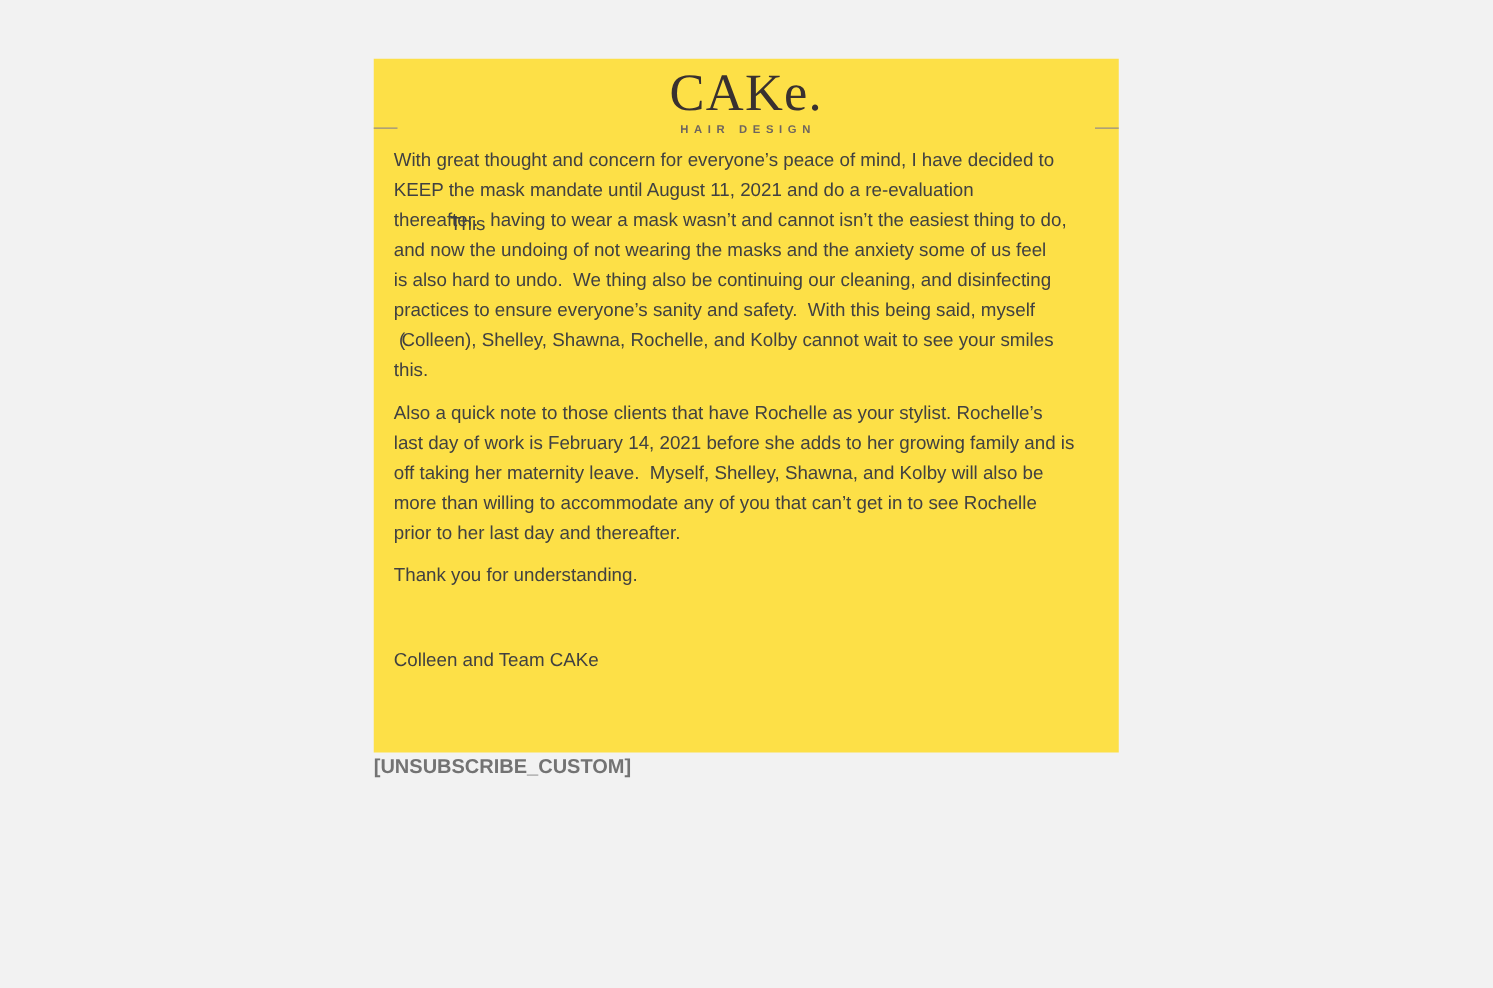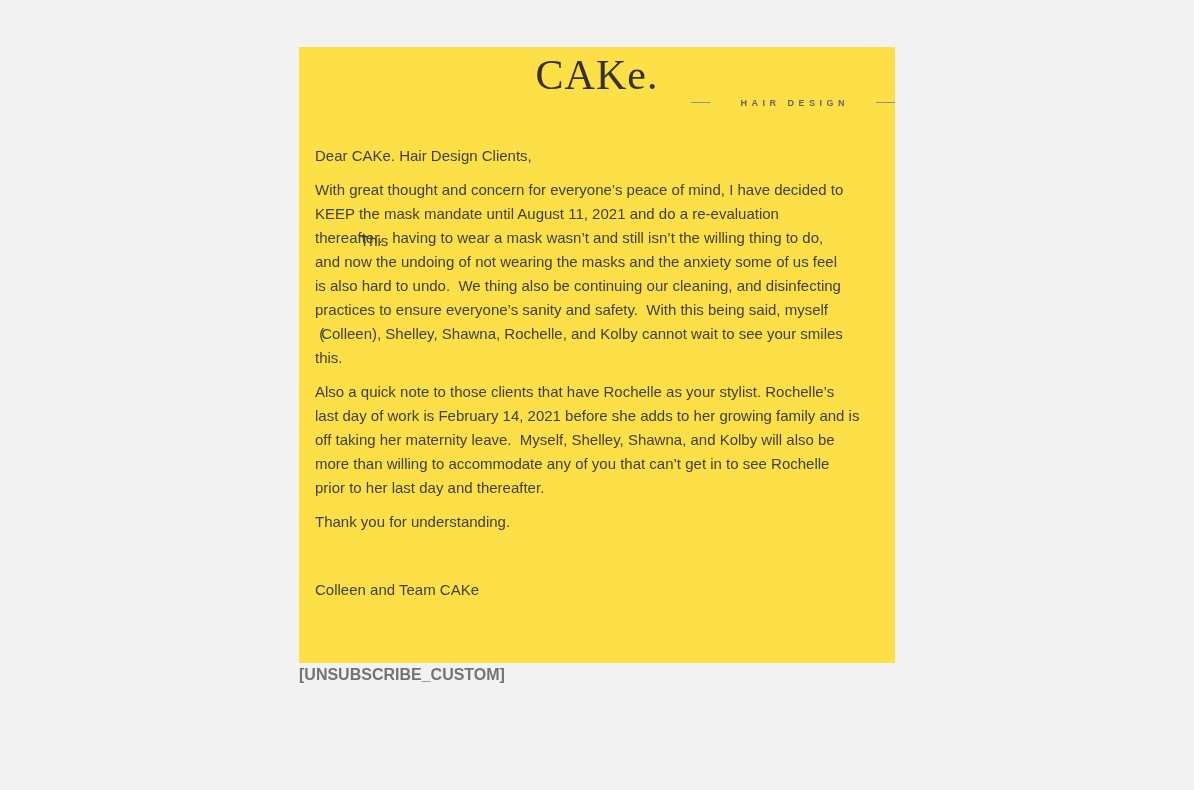--- a/index.html
+++ b/index.html
@@ -21,21 +21,21 @@
     font-family: "Liberation Serif", "DejaVu Serif", serif;
     font-size: 42px;
     line-height: 34px;
     text-align: center;
     color: #393130;
     letter-spacing: 1px;
   }
   .logo-sub {
     display: flex;
     align-items: center;
-    justify-content: flex-end;
+    justify-content: space-between;
     gap: 27px;
     margin-top: 6px;
     height: 9px;
   }
   .rule {
     width: 19px;
     height: 1px;
     background: #958c86;
   }
   .tagline {
@@ -93,26 +93,25 @@
   <div>
     <div class="logo-main">CAKe.</div>
     <div class="logo-sub">
       <span class="rule"></span>
       <span class="tagline">HAIR DESIGN</span>
       <span class="rule"></span>
     </div>
   </div>
 
   <div class="content">
-    <p class="greeting tline">Dear CAKe. Hair Design Clients,</p>
 
     <div class="para">
       <div class="tline">With great thought and concern for everyone’s peace of mind, I have decided to</div>
       <div class="tline">KEEP the mask mandate until August 11, 2021 and do a re-evaluation</div>
-      <div class="tline"><span class="olwrap"><span>thereafter.</span><span class="oltop">This</span></span><span> having to wear a mask wasn’t and still isn’t the willing thing to do,</span></div>
+      <div class="tline"><span class="olwrap"><span>thereafter.</span><span class="oltop">This</span></span><span> having to wear a mask wasn’t and cannot isn’t the easiest thing to do,</span></div>
       <div class="tline">and now the undoing of not wearing the masks and the anxiety some of us feel</div>
       <div class="tline">is also hard to undo.  We thing also be continuing our cleaning, and disinfecting</div>
       <div class="tline">practices to ensure everyone’s sanity and safety.  With this being said, myself</div>
       <div class="tline"><span class="paren"> (</span><span>Colleen), Shelley, Shawna, Rochelle, and Kolby cannot wait to see your smiles</span></div>
       <div class="tline">this.</div>
     </div>
 
     <div class="para">
       <div class="tline">Also a quick note to those clients that have Rochelle as your stylist. Rochelle’s</div>
       <div class="tline">last day of work is February 14, 2021 before she adds to her growing family and is</div>

